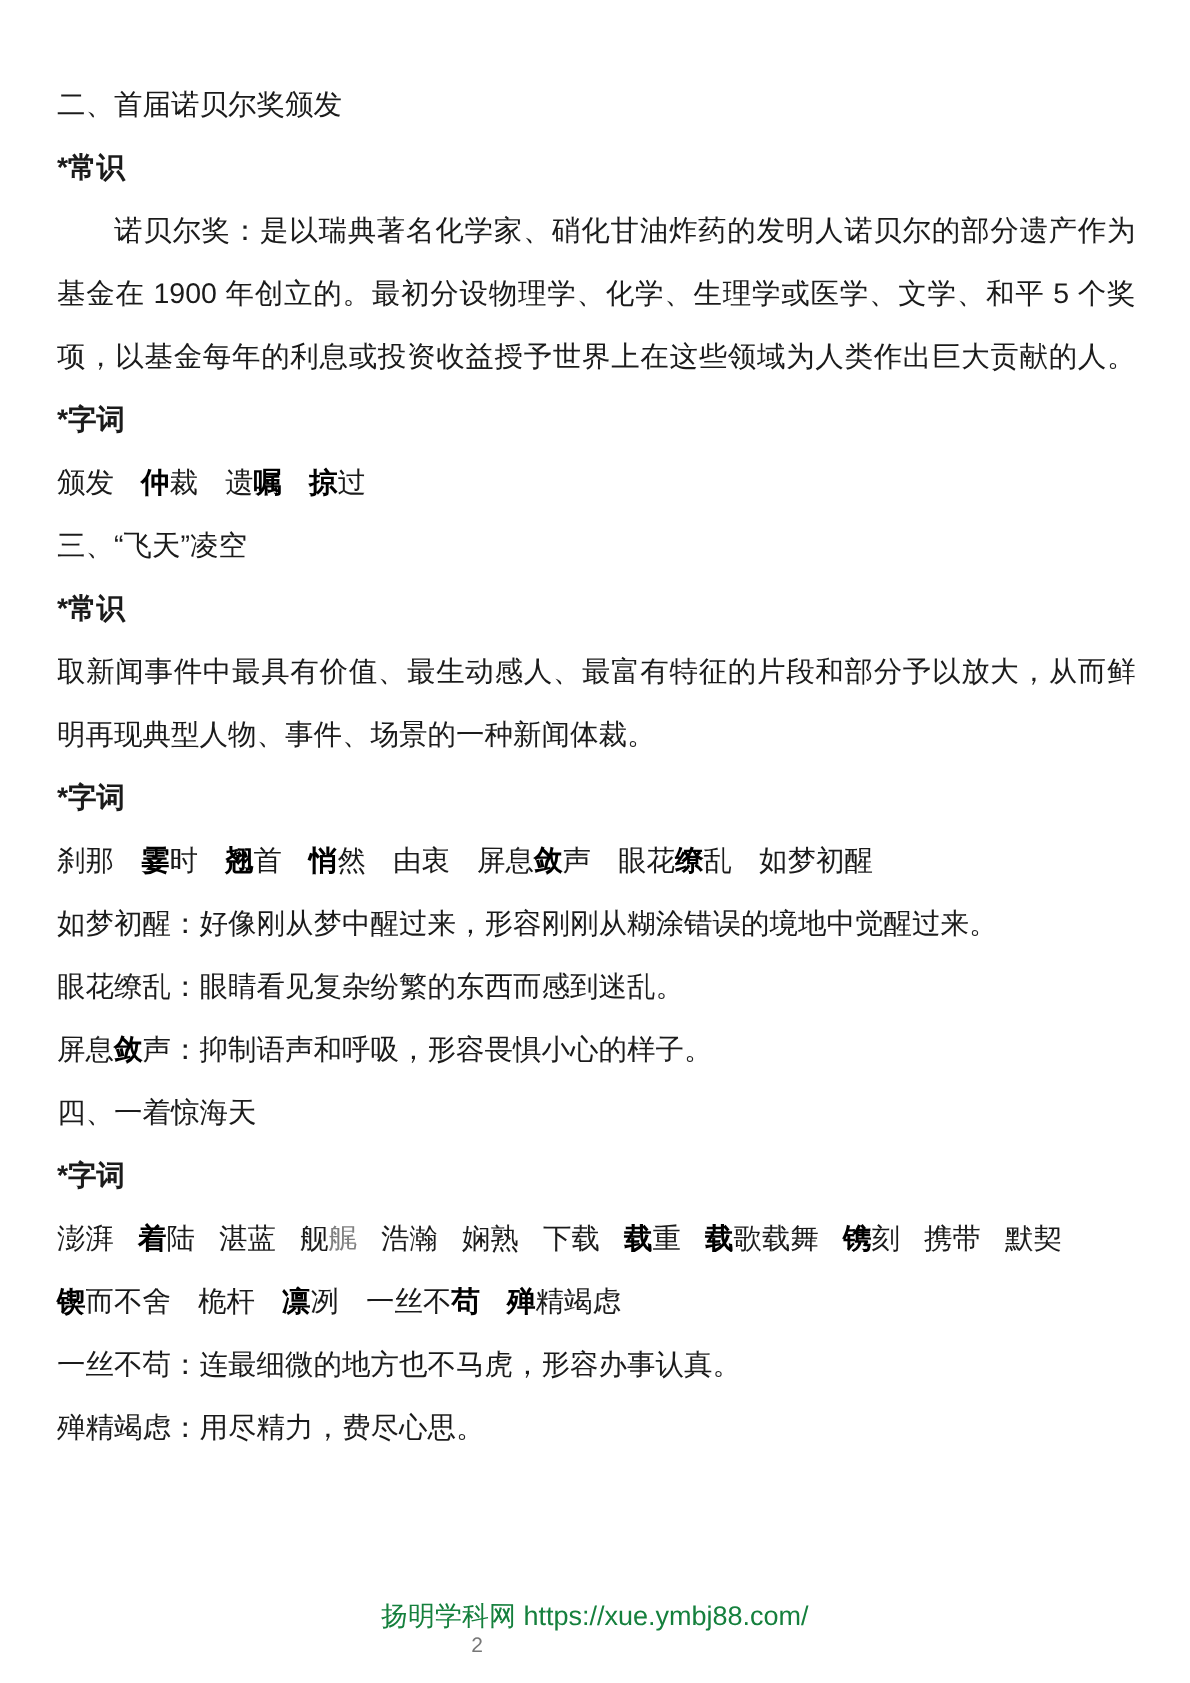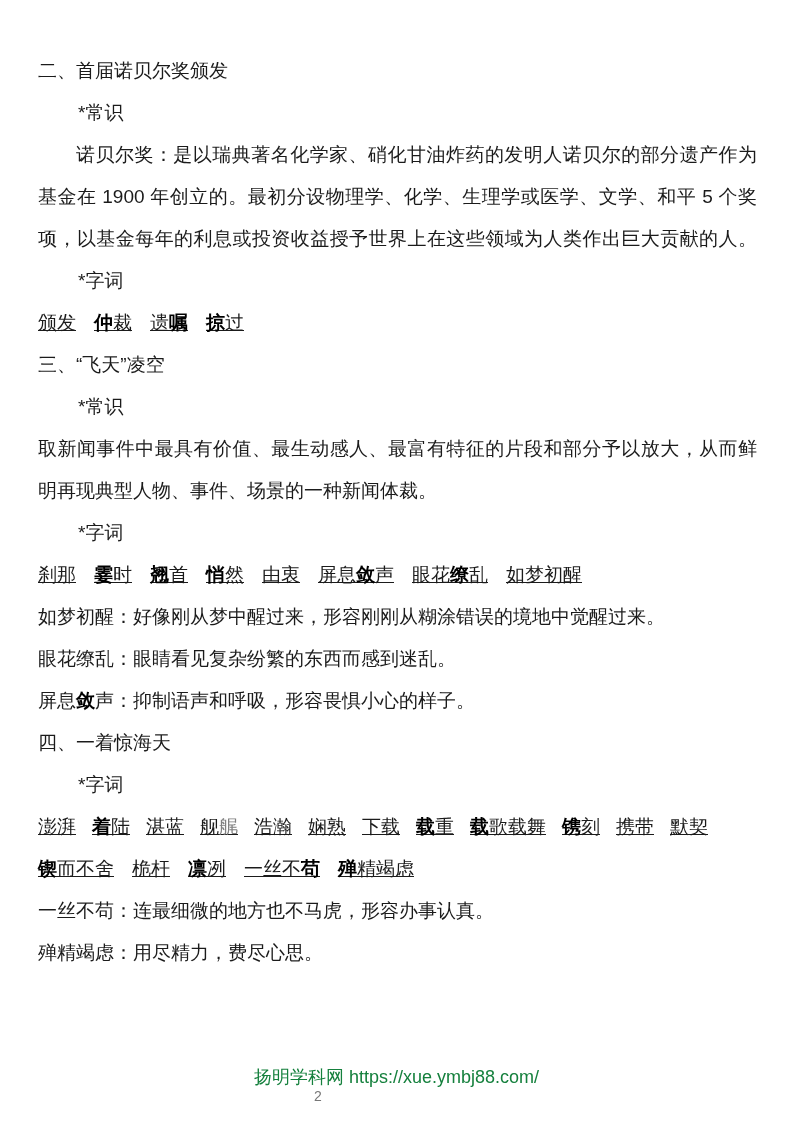--- a/index.html
+++ b/index.html
@@ -22,34 +22,34 @@
     width:719px;
     font-size:19px;
   }
   .line {
     line-height:42px;
     height:42px;
     white-space:nowrap;
     overflow:visible;
   }
   .line.heading { font-weight:400; }
-  .line.label   { font-weight:400;margin-left:40px; }
+  .line.label   { font-weight:700; }
   .line.para, .line.def { white-space:normal; }
   .line.just {
     text-align:justify;
     text-align-last:justify;
   }
   .line.indent { text-indent:2em; }
   .line.words {
     display:flex;
     flex-wrap:nowrap;
     column-gap:18px;
   }
   .line.words.compact { column-gap:16px; }
-  .word { white-space:nowrap;text-decoration:underline; }
+  .word { white-space:nowrap; }
   .b { font-weight:700; color:#000; }
   .g { color:#808080; }
   .footer {
     position:absolute;
     left:0;
     top:1066px;
     width:793px;
     text-align:center;
     color:#15803d;
     font-size:18px;

